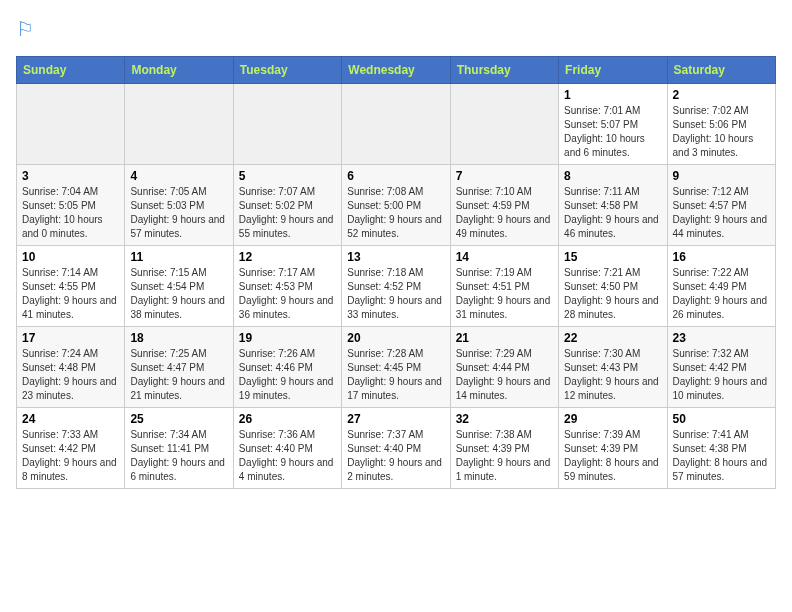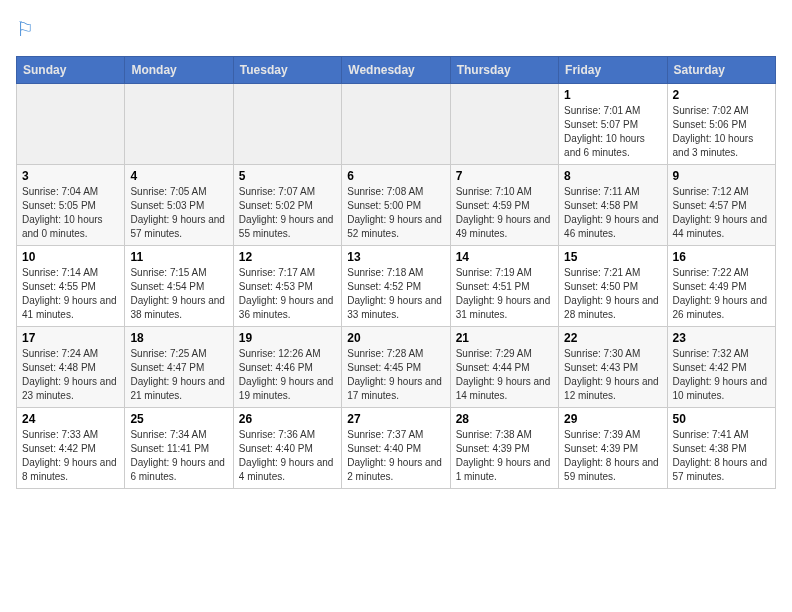--- a/index.html
+++ b/index.html
@@ -47,21 +47,21 @@
       font-size: 16px;
       color: #555;
     }
     .calendar {
       width: 100%;
       border-collapse: collapse;
       font-size: 11px;
     }
     .calendar th {
       background-color: #4472c4;
-      color: #e5e5e5;
+      color: #bef264;
       text-align: left;
       padding: 6px 6px;
       font-size: 12px;
       font-weight: bold;
       border: 1px solid #3a60a8;
     }
     .calendar td {
       border: 1px solid #ccc;
       vertical-align: top;
       padding: 4px 5px;
@@ -234,21 +234,21 @@
 Daylight: 9 hours and 23 minutes.</div>
         </td>
         <td>
           <div class="day-number">18</div>
           <div class="day-info">Sunrise: 7:25 AM
 Sunset: 4:47 PM
 Daylight: 9 hours and 21 minutes.</div>
         </td>
         <td>
           <div class="day-number">19</div>
-          <div class="day-info">Sunrise: 12:26 AM
+          <div class="day-info">Sunrise: 7:26 AM
 Sunset: 4:46 PM
 Daylight: 9 hours and 19 minutes.</div>
         </td>
         <td>
           <div class="day-number">20</div>
           <div class="day-info">Sunrise: 7:28 AM
 Sunset: 4:45 PM
 Daylight: 9 hours and 17 minutes.</div>
         </td>
         <td>
@@ -289,21 +289,21 @@
 Sunset: 4:40 PM
 Daylight: 9 hours and 4 minutes.</div>
         </td>
         <td>
           <div class="day-number">27</div>
           <div class="day-info">Sunrise: 7:37 AM
 Sunset: 4:40 PM
 Daylight: 9 hours and 2 minutes.</div>
         </td>
         <td>
-          <div class="day-number">28</div>
+          <div class="day-number">32</div>
           <div class="day-info">Sunrise: 7:38 AM
 Sunset: 4:39 PM
 Daylight: 9 hours and 1 minute.</div>
         </td>
         <td>
           <div class="day-number">29</div>
           <div class="day-info">Sunrise: 7:39 AM
 Sunset: 4:39 PM
 Daylight: 8 hours and 59 minutes.</div>
         </td>

